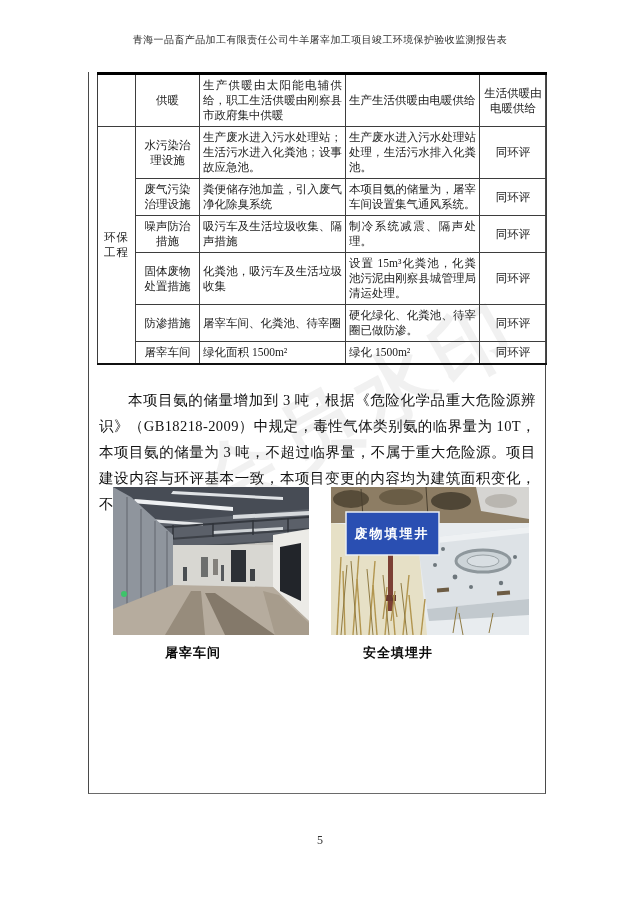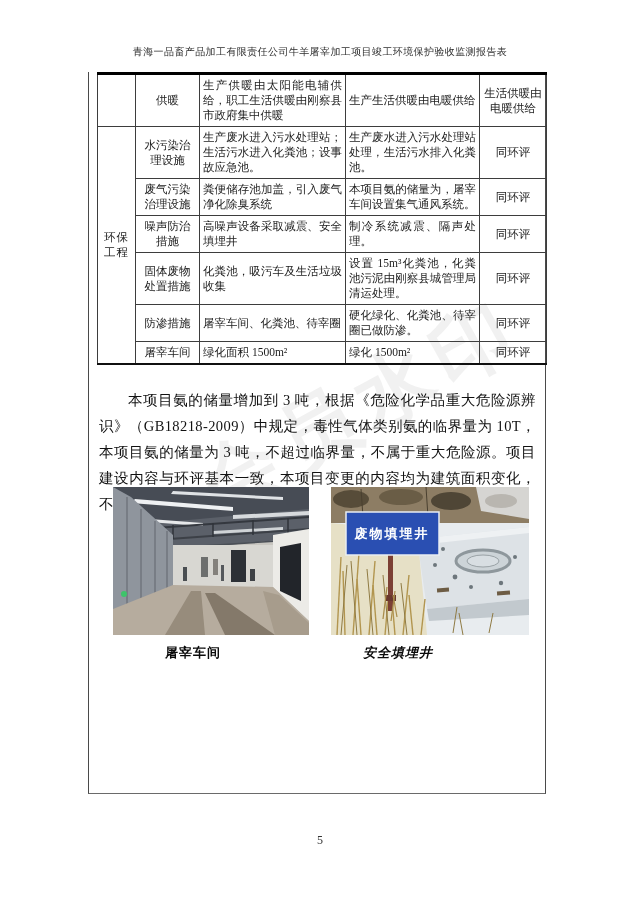--- a/index.html
+++ b/index.html
@@ -1,21 +1,21 @@
 <!DOCTYPE html>
 <html><head>
 <meta charset="utf-8">
 <style>
   html,body{margin:0;padding:0;}
   body{
     width:640px;height:905px;position:relative;background:#ffffff;
     font-family:"Liberation Serif", serif;color:#1c1c1c;overflow:hidden;
   }
   .header-title{
-    position:absolute;top:45px;left:0;right:0;text-align:center;
+    position:absolute;top:33px;left:0;right:0;text-align:center;
     font-size:10px;color:#2e2e2e;letter-spacing:.4px;
   }
   .watermark{
     position:absolute;left:140px;top:352px;width:440px;height:110px;
     display:flex;align-items:center;justify-content:center;
     transform:rotate(-29deg);z-index:0;pointer-events:none;
     font-size:78px;font-weight:bold;color:rgba(60,60,60,.07);
     letter-spacing:10px;white-space:nowrap;
   }
   .outer-cell{
@@ -43,21 +43,21 @@
   }
   .photo-frame{line-height:0;background:#5eead4;}
   .caption-row{
     position:absolute;left:24px;top:572px;width:420px;display:flex;
   }
   .caption{
     font-family:"Liberation Sans", sans-serif;font-weight:bold;
     font-size:13px;color:#0a0a0a;letter-spacing:1px;text-align:center;
   }
   .caption.left{width:196px;padding-right:36px;box-sizing:border-box;text-align:center;}
-  .caption.right{width:198px;margin-left:22px;padding-right:64px;box-sizing:border-box;font-style:italic;}
+  .caption.right{width:198px;margin-left:22px;padding-right:64px;box-sizing:border-box;}
   .page-number{
     position:absolute;left:0;right:0;top:833px;text-align:center;
     font-size:12px;color:#333;
   }
 </style>
 </head>
 <body>
 
 <div class="header-title">青海一品畜产品加工有限责任公司牛羊屠宰加工项目竣工环境保护验收监测报告表</div>
 
@@ -89,21 +89,21 @@
         <td class="c-center">同环评</td>
       </tr>
       <tr>
         <td class="c-center">废气污染治理设施</td>
         <td class="c-just">粪便储存池加盖，引入废气净化除臭系统</td>
         <td class="c-just">本项目氨的储量为，屠宰车间设置集气通风系统。</td>
         <td class="c-center">同环评</td>
       </tr>
       <tr>
         <td class="c-center">噪声防治措施</td>
-        <td class="c-just">高噪声设备采取减震、安全填埋井</td>
+        <td class="c-just">吸污车及生活垃圾收集、隔声措施</td>
         <td class="c-just">制冷系统减震、隔声处理。</td>
         <td class="c-center">同环评</td>
       </tr>
       <tr>
         <td class="c-center">固体废物处置措施</td>
         <td class="c-just">化粪池，吸污车及生活垃圾收集</td>
         <td class="c-just">设置 15m³化粪池，化粪池污泥由刚察县城管理局清运处理。</td>
         <td class="c-center">同环评</td>
       </tr>
       <tr>

